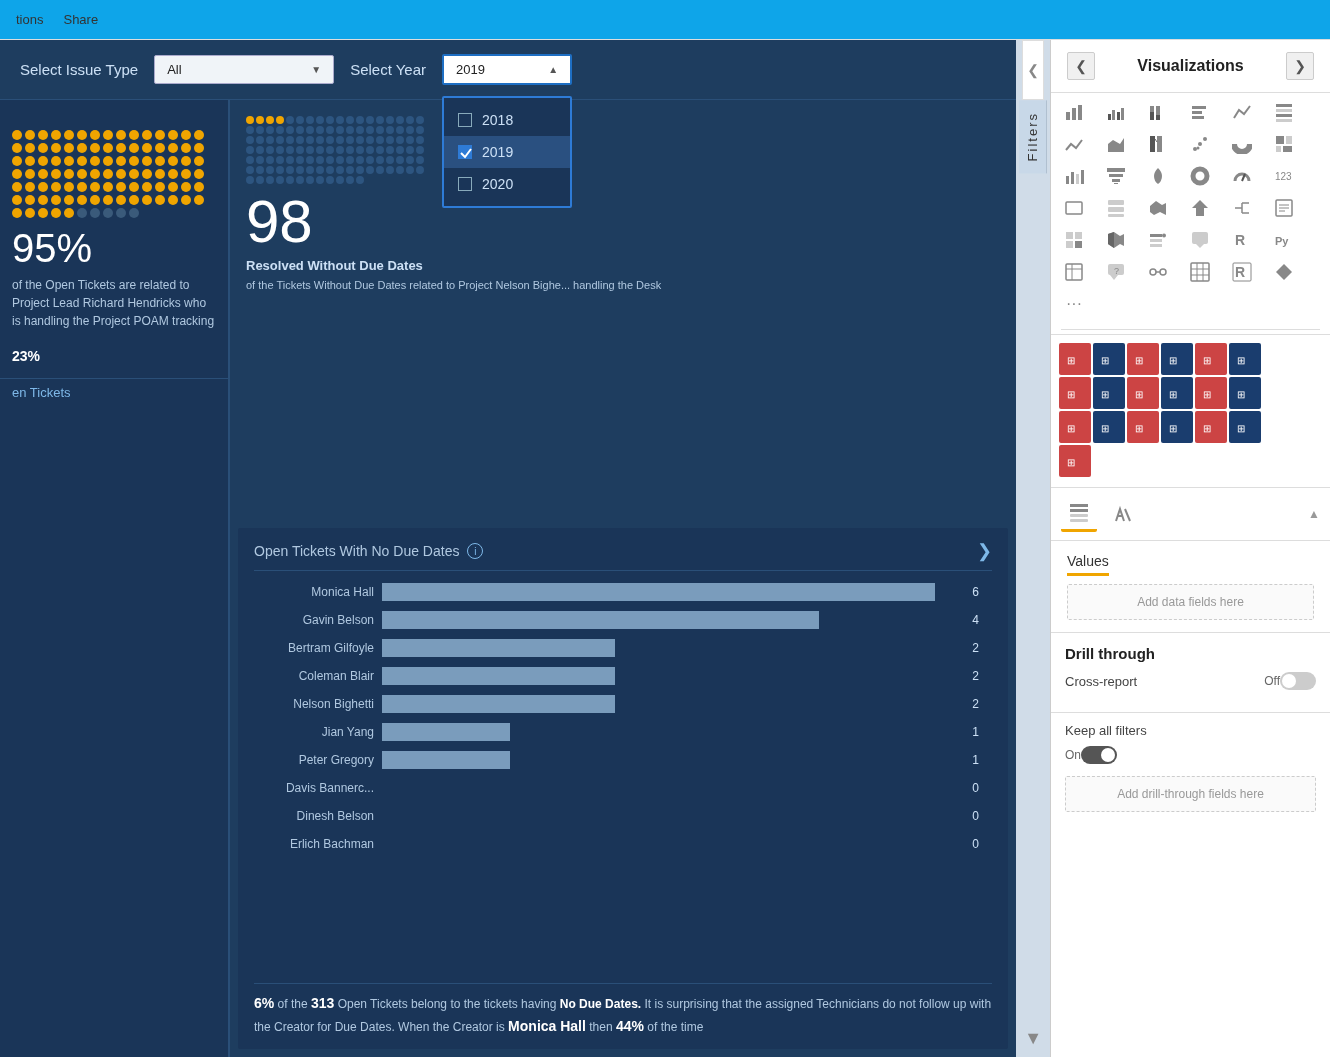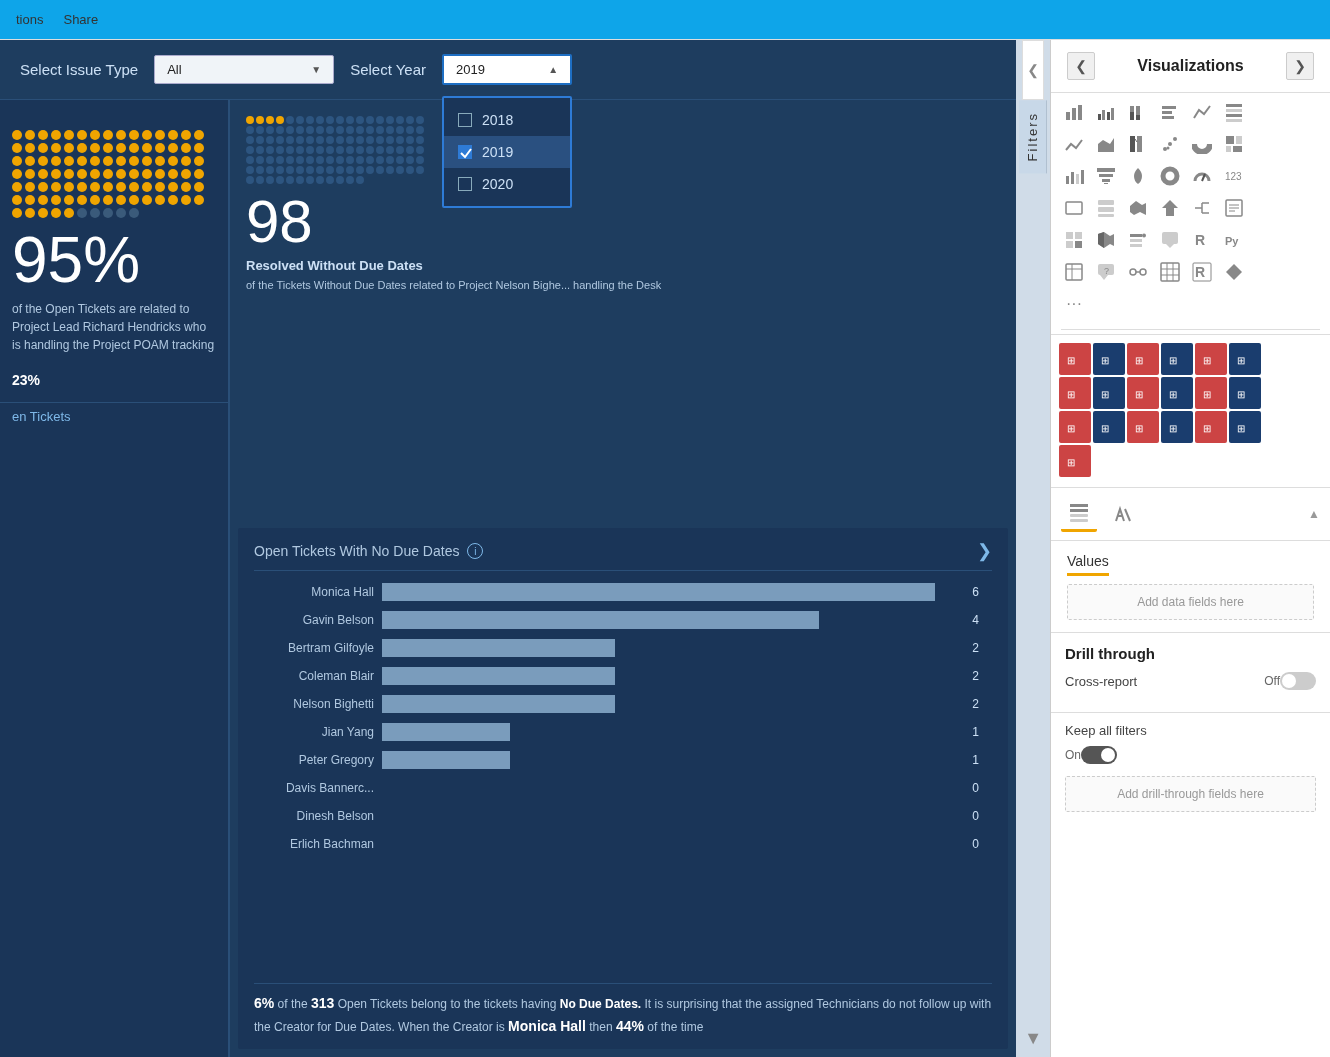--- a/index.html
+++ b/index.html
@@ -147,21 +147,21 @@
     .dot {
       width: 10px;
       height: 10px;
       border-radius: 50%;
     }
     .dot.filled { background: #f0a500; }
     .dot.empty { background: #3a5a7a; }
 
     .metric-big {
       color: #fff;
-      font-size: 64px;
+      font-size: 40px;
       font-weight: 300;
       padding: 0 12px;
       line-height: 1;
     }
     .metric-desc {
       color: #b0c8e0;
       font-size: 12px;
       padding: 8px 12px;
       line-height: 1.5;
     }
@@ -388,21 +388,21 @@
       cursor: pointer;
       border-left: 1px solid #b0c0d0;
     }
 
     
     .viz-icons-section {
       padding: 4px 8px;
     }
     .viz-row {
       display: flex;
-      gap: 2px;
+      gap: 12px;
       margin-bottom: 2px;
     }
 
     
     .vi {
       width: 30px;
       height: 30px;
       display: flex;
       align-items: center;
       justify-content: center;

